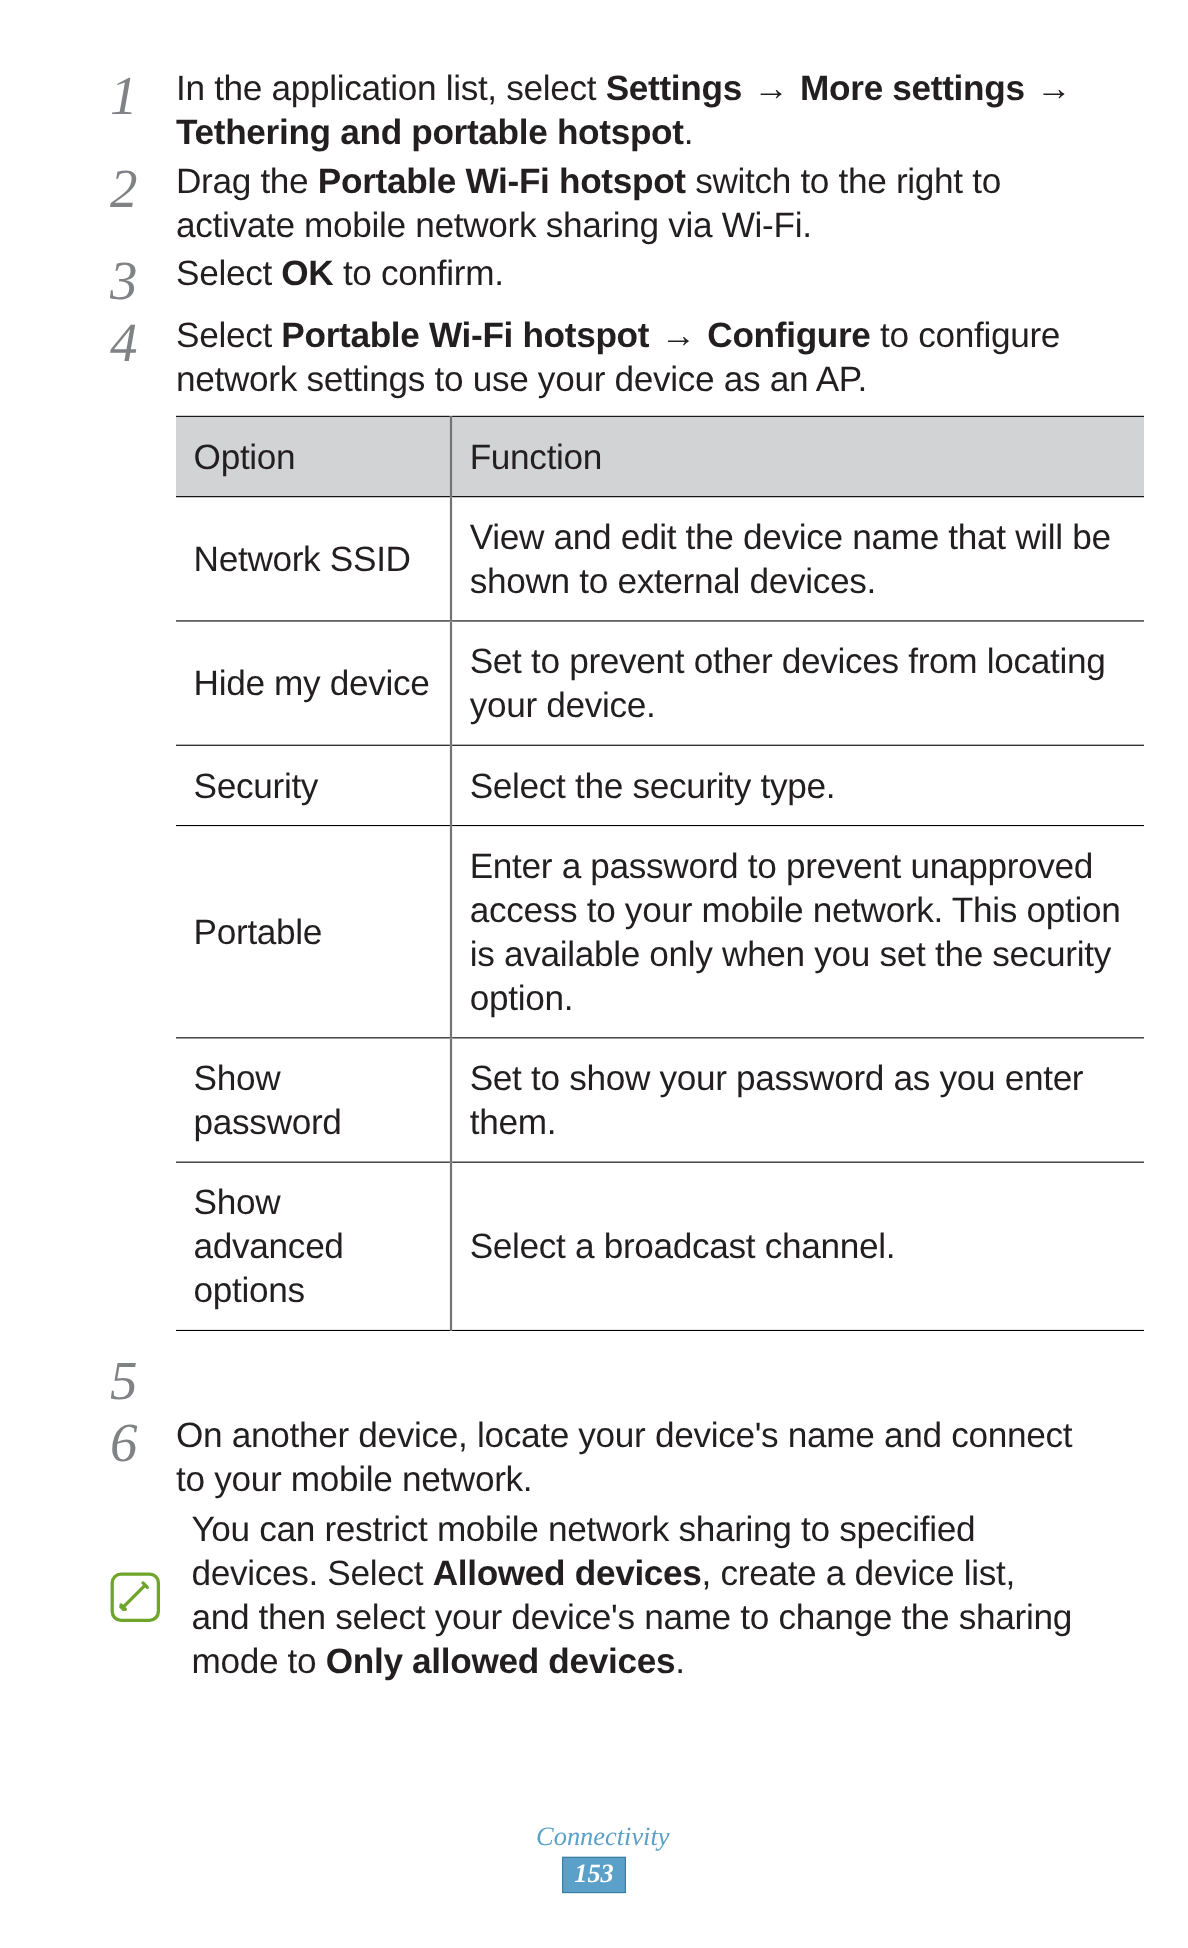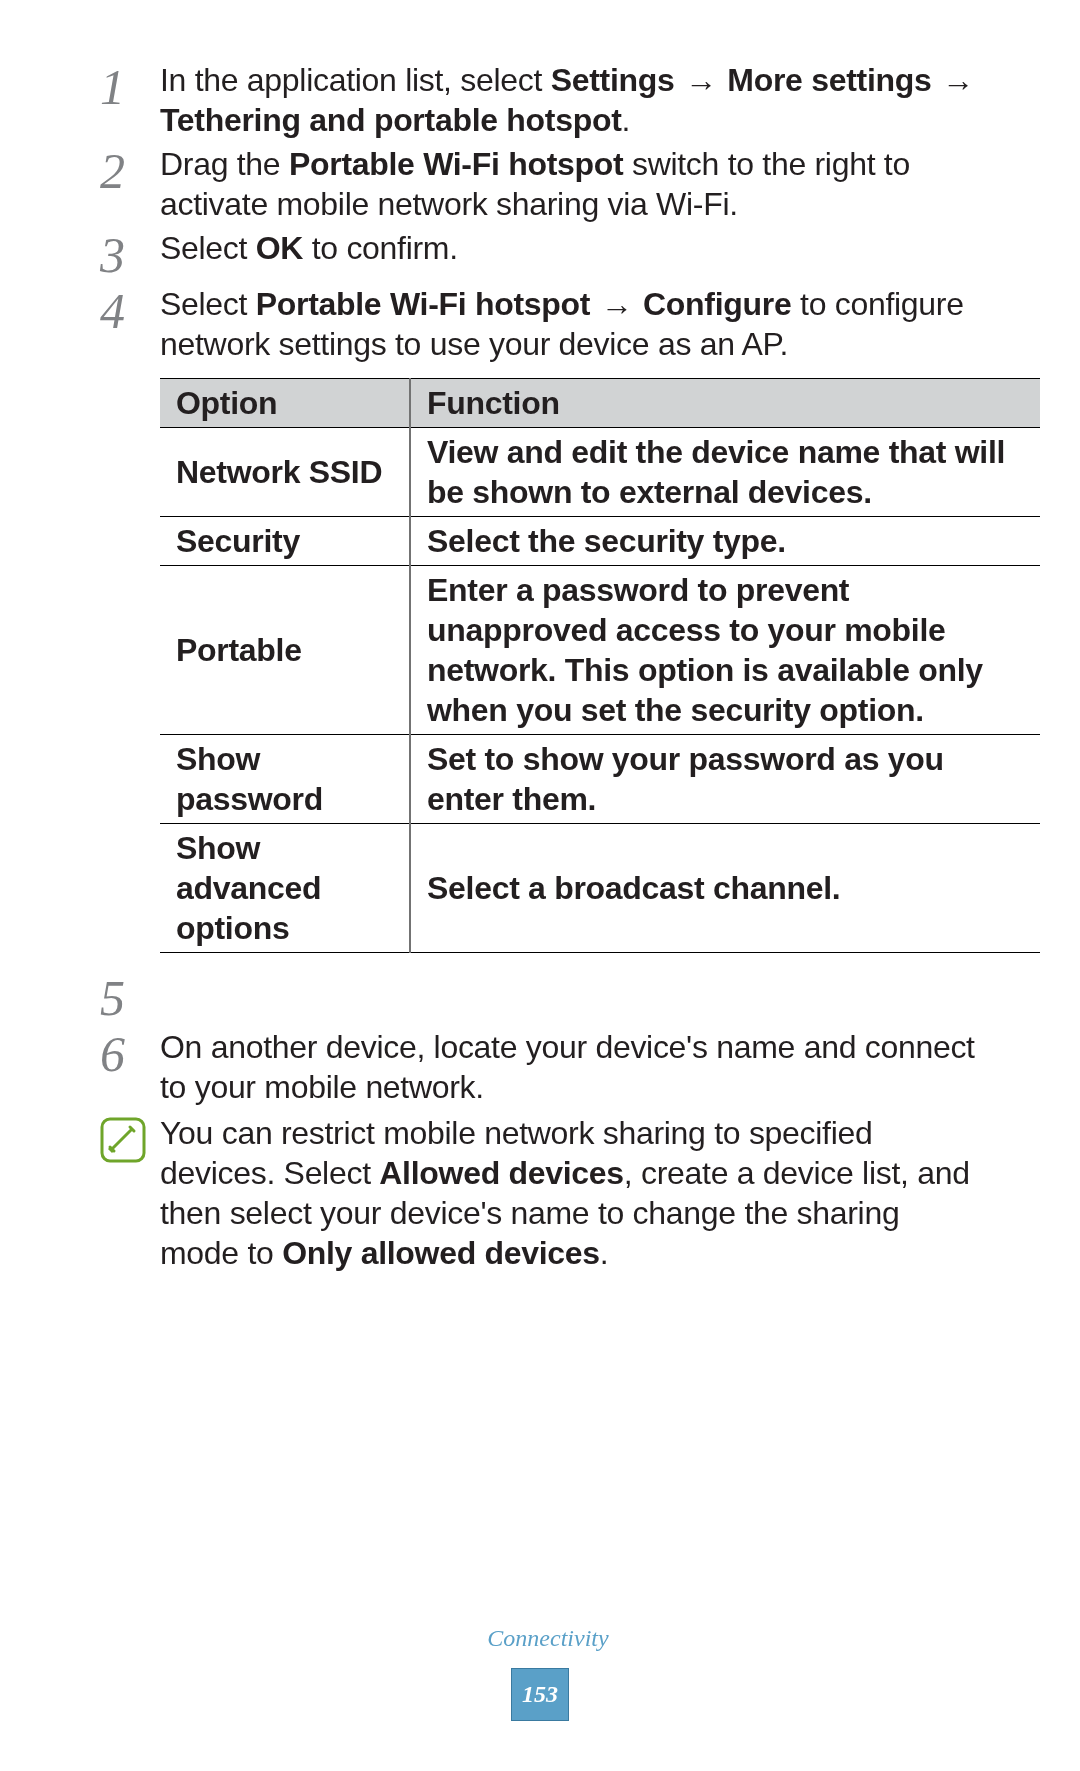--- a/index.html
+++ b/index.html
@@ -5,32 +5,32 @@
   * { box-sizing: border-box; margin: 0; padding: 0; }
   html, body { width: 1080px; height: 1771px; background: #fff; font-family: "Segoe UI", "Myriad Pro", "Helvetica Neue", Arial, sans-serif; color: #231f20; }
   .page { width: 1080px; height: 1771px; padding: 60px 100px 40px 100px; position: relative; }
   .steps { list-style: none; }
   .step { display: flex; align-items: flex-start; margin-bottom: 4px; }
   .step-num { font-family: Georgia, "Times New Roman", serif; font-style: italic; font-size: 50px; line-height: 1; color: #808285; width: 60px; flex: 0 0 60px; text-align: left; padding-top: 2px; }
   .step-body { flex: 1; font-size: 32px; line-height: 1.25; letter-spacing: -0.3px; }
   .step-body b { font-weight: 700; }
   .arrow { margin: 0 2px; }
   .opt-table { width: 880px; margin: 14px 0 18px 60px; border-collapse: collapse; border-top: 1.5px solid #000; border-bottom: 1.5px solid #000; }
-  .opt-table th, .opt-table td { font-size: 32px; line-height: 1.25; text-align: left; padding: 4px 16px; vertical-align: middle; font-weight: 700; letter-spacing: -0.3px; }
+  .opt-table th, .opt-table td { font-size: 32px; line-height: 1.25; text-align: left; padding: 16px 16px; vertical-align: middle; font-weight: 400; letter-spacing: -0.3px; }
   .opt-table thead th { background: #d1d3d4; border-bottom: 1.5px solid #000; }
   .opt-table tbody tr + tr td { border-top: 1px solid #000; }
   .opt-table td:first-child, .opt-table th:first-child { width: 250px; }
   .opt-table td + td, .opt-table th + th { border-left: 2px solid #737373; }
-  .note { display: flex; align-items: flex-start; margin-top: 6px; }
+  .note { display: flex; align-items: center; margin-top: 6px; gap: 14px; }
   .note-icon { flex: 0 0 60px; width: 60px; padding-top: 4px; }
   .note-icon svg { width: 46px; height: 46px; display: block; }
   .note-body { flex: 1; font-size: 32px; line-height: 1.25; letter-spacing: -0.3px; }
   .footer { position: absolute; left: 0; right: 0; bottom: 50px; text-align: center; }
   .footer-label { font-family: Georgia, "Times New Roman", serif; font-style: italic; color: #5aa0c8; font-size: 24px; padding-left: 16px; }
-  .footer-page { display: inline-block; margin-top: 16px; background: #5aa0c8; color: #fff; font-family: Georgia, "Times New Roman", serif; font-style: italic; font-size: 24px; font-weight: bold; padding: 12px 10px; border: 1px solid #3a7aa0; }
+  .footer-page { display: inline-block; margin-top: 4px; background: #5aa0c8; color: #fff; font-family: Georgia, "Times New Roman", serif; font-style: italic; font-size: 24px; font-weight: bold; padding: 2px 10px; border: 1px solid #3a7aa0; }
 </style>
 </head>
 <body>
 
 <div class="page">
 
   <ol class="steps">
     <li class="step">
       <div class="step-num">1</div>
       <div class="step-body">In the application list, select <b>Settings</b> <span class="arrow">→ </span><b>More settings</b> <span class="arrow">→ </span><b>Tethering and portable hotspot</b>.</div>
@@ -53,20 +53,24 @@
     <thead>
       <tr>
         <th>Option</th>
         <th>Function</th>
       </tr>
     </thead>
     <tbody>
         <tr>
           <td>Network SSID</td>
           <td>View and edit the device name that will be shown to external devices.</td>
+        </tr>
+        <tr>
+          <td>Hide my device</td>
+          <td>Set to prevent other devices from locating your device.</td>
         </tr>
         <tr>
           <td>Security</td>
           <td>Select the security type.</td>
         </tr>
         <tr>
           <td>Portable</td>
           <td>Enter a password to prevent unapproved access to your mobile network. This option is available only when you set the security option.</td>
         </tr>
         <tr>

